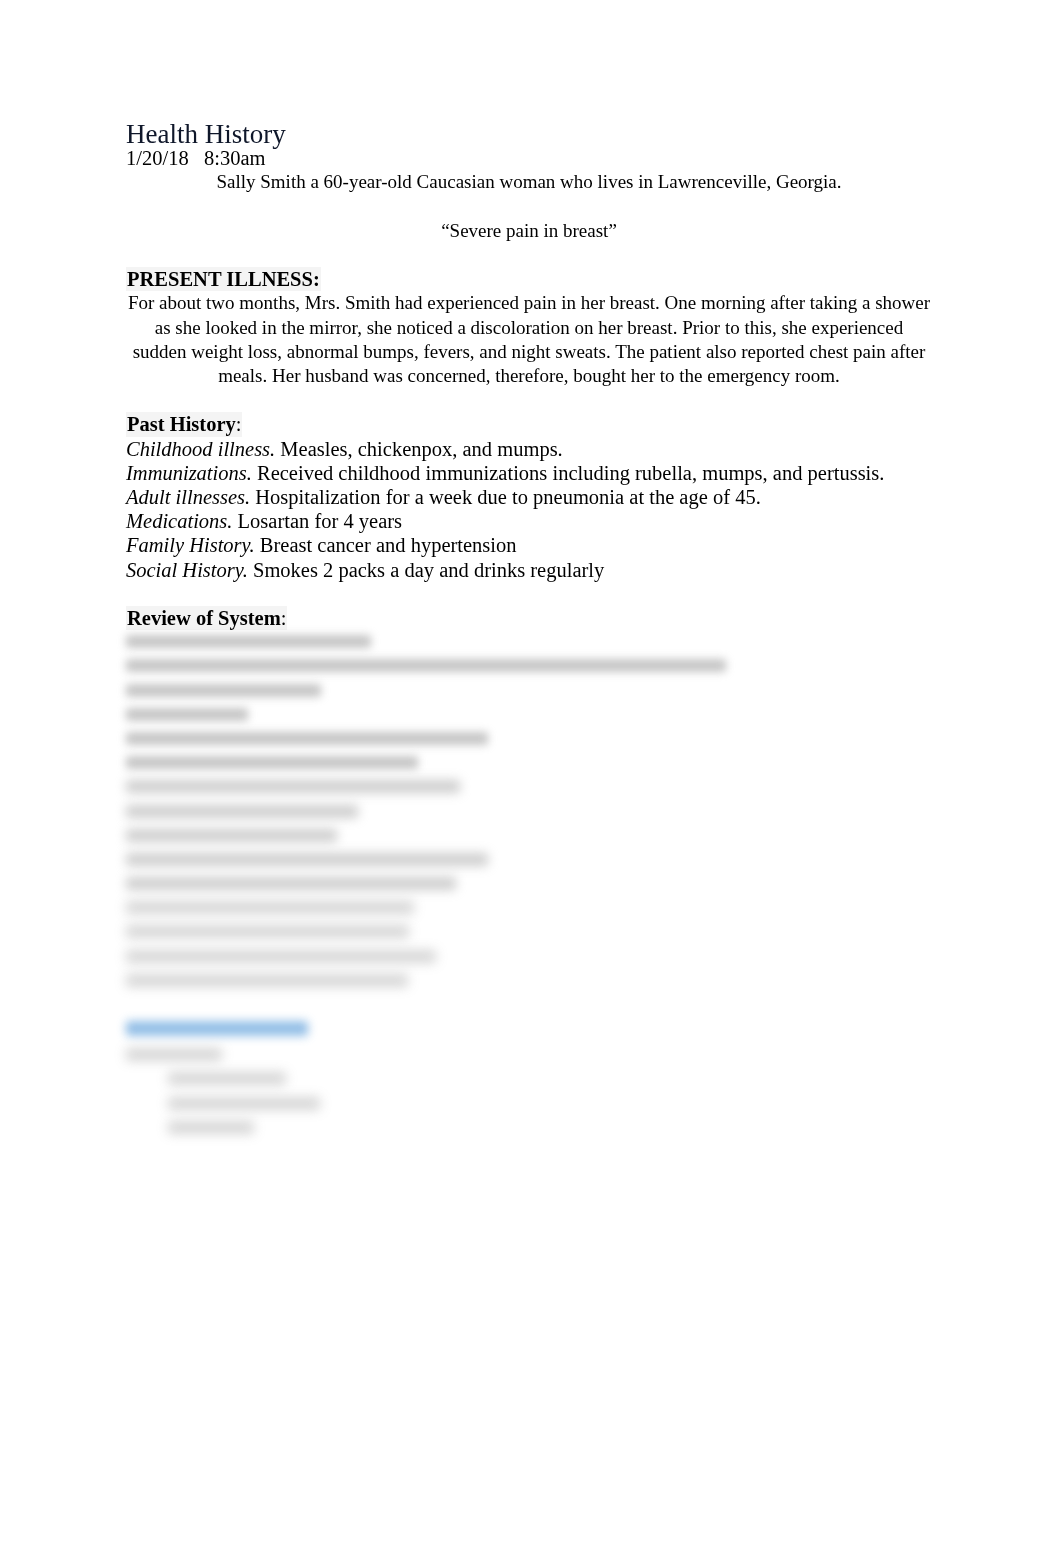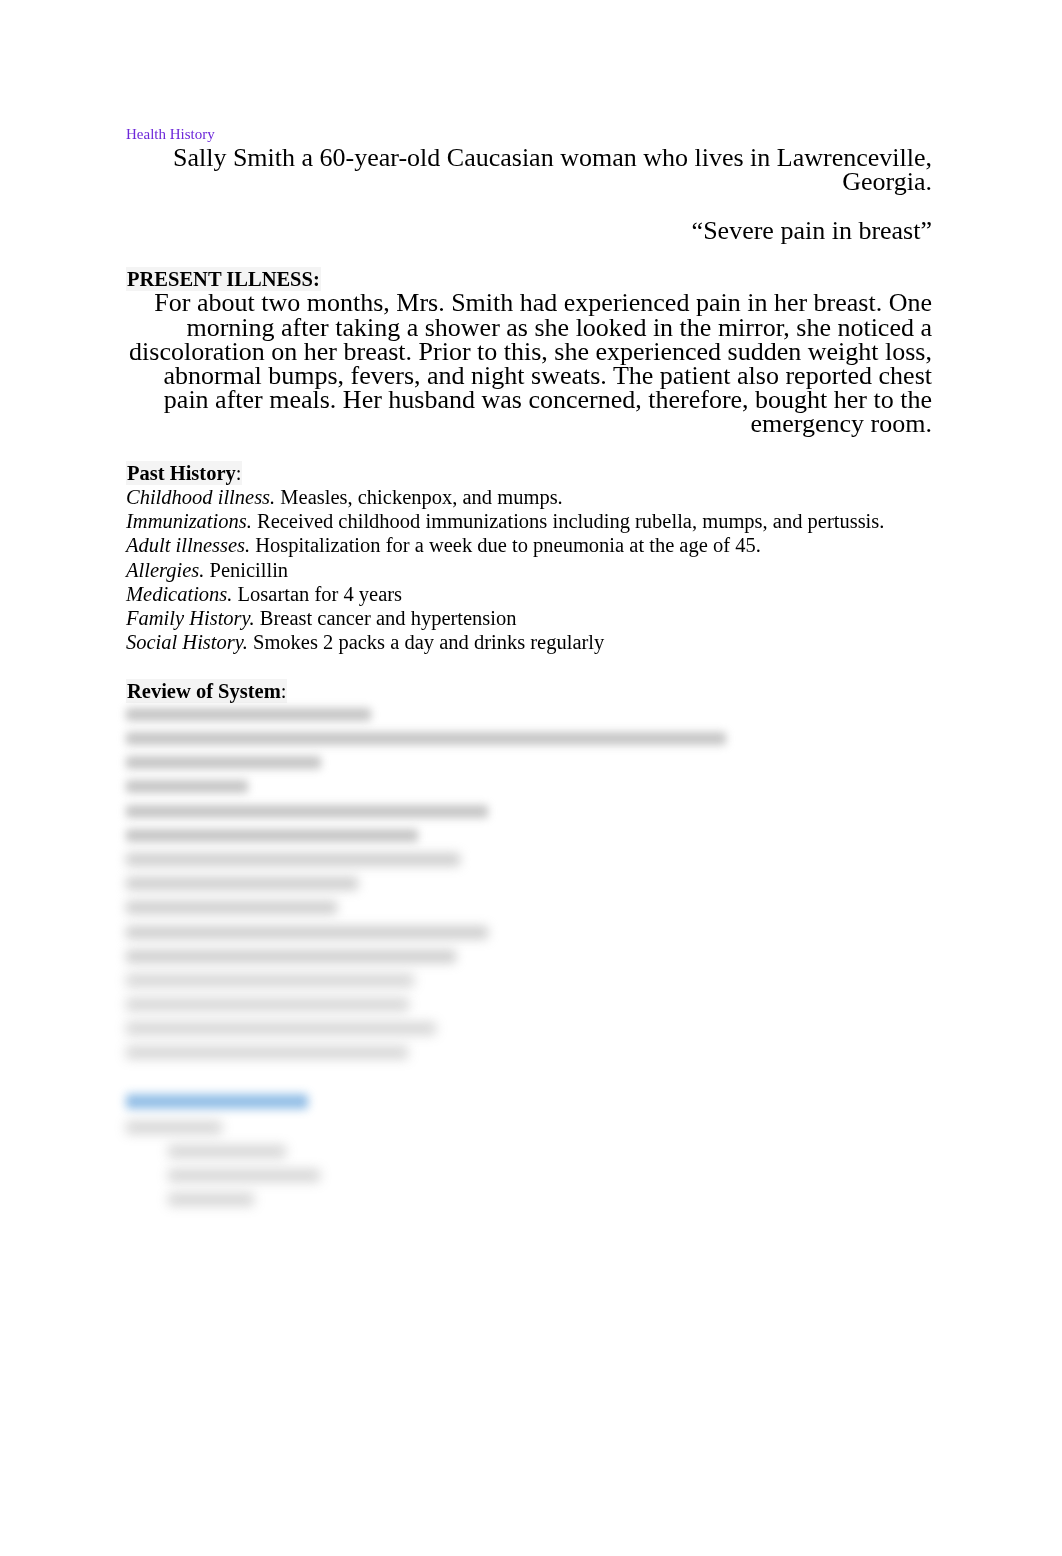--- a/index.html
+++ b/index.html
@@ -21,28 +21,28 @@
     left: 126px;
     top: 122px;
     width: 806px;
   }
   .line {
     font-size: 20.5px;
     line-height: 24.2px;
     white-space: pre-wrap;
   }
   .doc-title {
-    font-size: 15px;
-    line-height: 24.2px;
-    color: #6d28d9;
+    font-size: 27px;
+    line-height: 24.2px;
+    color: #0f172a;
   }
   .para {
-    font-size: 26px;
-    line-height: 24.2px;
-    text-align: right;
+    font-size: 19px;
+    line-height: 24.2px;
+    text-align: center;
   }
   .heading {
     font-size: 20.5px;
     line-height: 24.2px;
     font-weight: bold;
     display: inline-block;
     background: linear-gradient(#f4f4f4, #f4f4f4);
     padding: 0 1px;
   }
   .heading .plain {
@@ -96,20 +96,21 @@
   }
 </style>
 </head>
 <body>
 
 <div class="page">
   <div class="content">
 
     <div class="doc-title">Health History</div>
 
+    <div class="line">1/20/18   8:30am</div>
 
     <div class="para">Sally Smith a 60-year-old Caucasian woman who lives in Lawrenceville, Georgia.</div>
 
     <div class="spacer"></div>
 
     <div>
       <div class="para">“Severe pain in breast”</div>
     </div>
 
     <div class="spacer"></div>
@@ -123,21 +124,20 @@
 
     <div>
       <div><span class="heading"><span>Past History</span><span class="plain">:</span></span></div>
 
       <div class="line"><span class="lbl">Childhood illness.</span><span> Measles, chickenpox, and mumps.</span></div>
 
       <div class="line"><span class="lbl">Immunizations.</span><span> Received childhood immunizations including rubella, mumps, and pertussis.</span></div>
 
       <div class="line"><span class="lbl">Adult illnesses.</span><span> Hospitalization for a week due to pneumonia at the age of 45.</span></div>
 
-      <div class="line"><span class="lbl">Allergies.</span><span> Penicillin</span></div>
 
       <div class="line"><span class="lbl">Medications.</span><span> Losartan for 4 years</span></div>
 
       <div class="line"><span class="lbl">Family History.</span><span> Breast cancer and hypertension</span></div>
 
       <div class="line"><span class="lbl">Social History.</span><span> Smokes 2 packs a day and drinks regularly</span></div>
     </div>
 
     <div class="spacer"></div>
 

